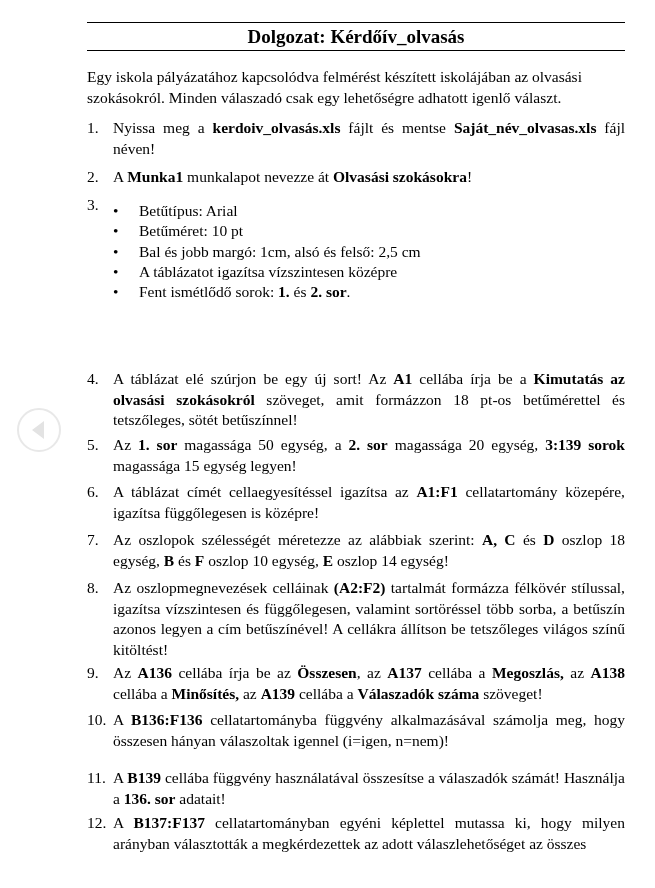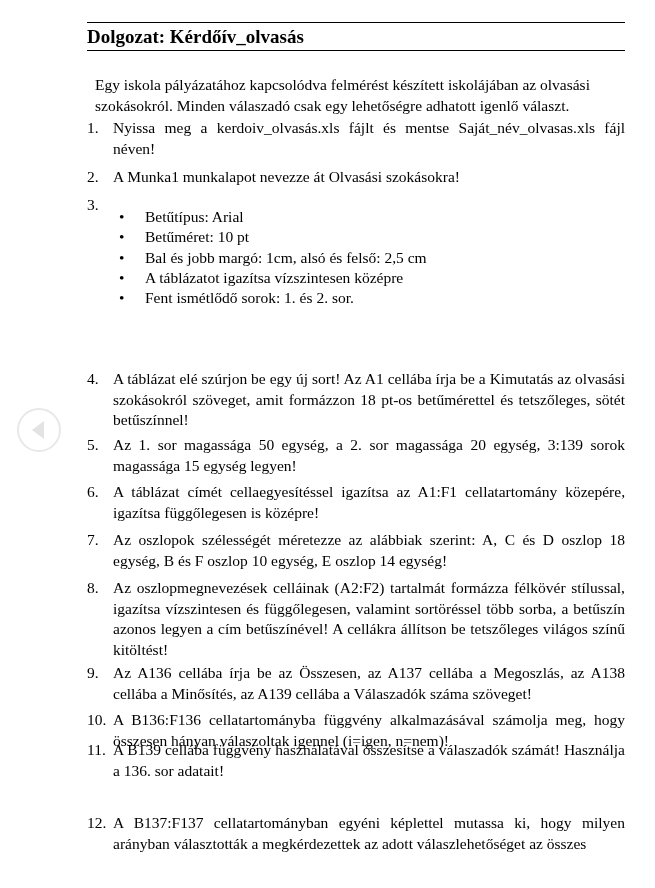--- a/index.html
+++ b/index.html
@@ -1,29 +1,29 @@
 <!DOCTYPE html>
 <html><head>
 <meta charset="utf-8">
 <style>
   html, body { margin:0; padding:0; background:#ffffff; }
   body { width:655px; height:888px; overflow:hidden; position:relative;
          font-family:"Liberation Serif", "DejaVu Serif", serif; color:#000; }
   .page { position:absolute; left:87px; top:0; width:538px; }
   .title-box { position:absolute; left:0; top:22px; width:538px; height:27px;
                border-top:1.5px solid #000; border-bottom:1.5px solid #000; }
-  .title { text-align:left; font-weight:bold; font-size:19px; line-height:27px; margin:0; }
-  .intro { position:absolute; top:66px; left:0; width:538px; font-size:15.5px; line-height:21px; margin:8px; }
+  .title { text-align:center; font-weight:bold; font-size:19px; line-height:27px; margin:0; }
+  .intro { position:absolute; top:66px; left:0; width:538px; font-size:15.5px; line-height:21px; margin:0; }
   .item { position:absolute; left:0; width:538px; font-size:15.5px; line-height:20.5px; }
   .num { position:absolute; left:0; top:0; width:26px; }
   .txt { margin-left:26px; text-align:justify; }
-  .bullets { list-style:none; margin:12px; padding:0; }
+  .bullets { list-style:none; margin:6px; padding:0; }
   .bullets li { position:relative; padding-left:46px; line-height:20.3px; }
   .bullets li::before { content:"\2022"; position:absolute; left:20px; top:0; }
-  b { font-weight:normal; }
+  b { font-weight:bold; }
   .nav-prev { position:absolute; left:17px; top:408px; width:44px; height:44px;
               border:2px solid #e8e8e8; border-radius:50%; box-sizing:border-box; cursor:pointer; }
   .nav-prev .tri { position:absolute; left:13px; top:11px; width:0; height:0;
                    border-top:9px solid transparent; border-bottom:9px solid transparent;
                    border-right:12px solid #e3e3e3; }
 </style>
 </head>
 <body>
 
 <div class="nav-prev">
@@ -75,21 +75,21 @@
       <div class="txt"><span>Az oszlopmegnevezések celláinak </span><b>(A2:F2)</b><span> tartalmát formázza félkövér stílussal, igazítsa vízszintesen és függőlegesen, valamint sortöréssel több sorba, a betűszín azonos legyen a cím betűszínével! A cellákra állítson be tetszőleges világos színű kitöltést!</span></div>
     </div>
   <div class="item" style="top:663px">
       <span class="num">9.</span>
       <div class="txt"><span>Az </span><b>A136</b><span> cellába írja be az </span><b>Összesen</b><span>, az </span><b>A137</b><span> cellába a </span><b>Megoszlás,</b><span> az </span><b>A138</b><span> cellába a </span><b>Minősítés,</b><span> az </span><b>A139</b><span> cellába a </span><b>Válaszadók száma</b><span> szöveget!</span></div>
     </div>
   <div class="item" style="top:710px">
       <span class="num">10.</span>
       <div class="txt"><span>A </span><b>B136:F136</b><span> cellatartományba függvény alkalmazásával számolja meg, hogy összesen hányan válaszoltak igennel (i=igen, n=nem)!</span></div>
     </div>
-  <div class="item" style="top:740px">
+  <div class="item" style="top:768px">
       <span class="num">11.</span>
       <div class="txt"><span>A </span><b>B139</b><span> cellába függvény használatával összesítse a válaszadók számát! Használja a </span><b>136. sor</b><span> adatait!</span></div>
     </div>
   <div class="item" style="top:813px">
       <span class="num">12.</span>
       <div class="txt"><span>A </span><b>B137:F137</b><span> cellatartományban egyéni képlettel mutassa ki, hogy milyen arányban választották a megkérdezettek az adott válaszlehetőséget az összes</span></div>
     </div>
 </div>
 
 </body></html>

